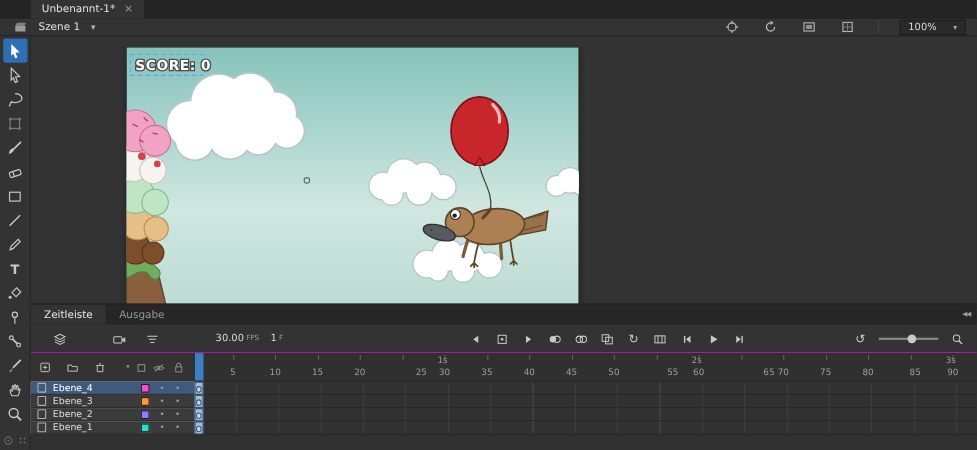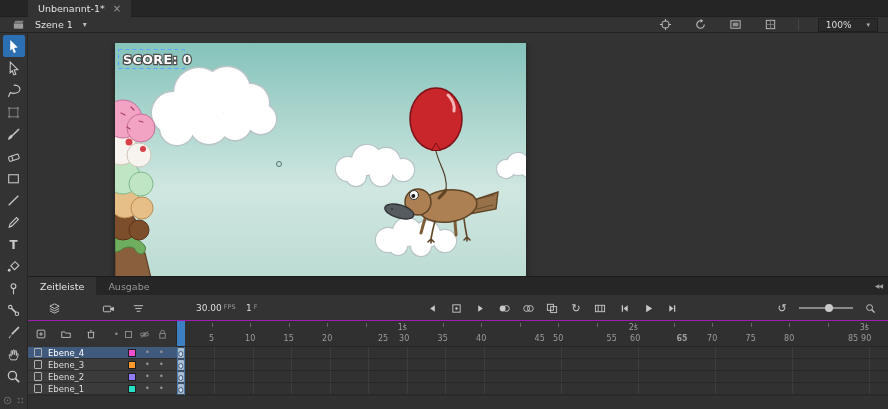--- a/index.html
+++ b/index.html
@@ -559,37 +559,37 @@
         <div class="rnum" style="left: 150.15px;">20</div>
         <div class="rtick" style="left: 188.65px;"></div>
         <div class="rnum" style="left: 182px; margin-left: 24px;">25</div>
         <div class="rtick" style="left: 227.15px;"></div>
         <div class="rnum" style="left: 227.15px;">30</div>
         <div class="rtick" style="left: 265.65px;"></div>
         <div class="rnum" style="left: 265.65px;">35</div>
         <div class="rtick" style="left: 304.15px;"></div>
         <div class="rnum" style="left: 304.15px;">40</div>
         <div class="rtick" style="left: 342.65px;"></div>
-        <div class="rnum" style="left: 342.65px; margin-left: 20px;">45</div>
+        <div class="rnum" style="left: 342.65px;">45</div>
         <div class="rtick" style="left: 381.15px;"></div>
         <div class="rnum" style="left: 381.15px;">50</div>
         <div class="rtick" style="left: 419.65px;"></div>
         <div class="rnum" style="left: 419.65px; margin-left: 15px;">55</div>
         <div class="rtick" style="left: 458.15px;"></div>
         <div class="rnum" style="left: 458.15px;">60</div>
         <div class="rtick" style="left: 496.65px;"></div>
-        <div class="rnum" style="left: 505px; font-weight: bold;">65</div>
+        <div class="rnum" style="left: 522px;">65</div>
         <div class="rtick" style="left: 535.15px;"></div>
         <div class="rnum" style="left: 535.15px;">70</div>
         <div class="rtick" style="left: 573.65px;"></div>
         <div class="rnum" style="left: 573.65px; text-align: right;">75</div>
         <div class="rtick" style="left: 612.15px;"></div>
         <div class="rnum" style="left: 612.15px;">80</div>
         <div class="rtick" style="left: 650.65px;"></div>
-        <div class="rnum" style="left: 676px;">85</div>
+        <div class="rnum" style="left: 655px;">85</div>
         <div class="rtick" style="left: 689.15px;"></div>
         <div class="rnum" style="left: 689.15px;">90</div>
         <div class="rsec" style="left: 230px;">1s</div>
         <div class="rsec" style="left: 461px;">2s</div>
         <div class="rsec" style="left: 692px;">3s</div>
       </div>
   </div>
 
   <div id="layer-rows">
       <div class="layer-row selected">

